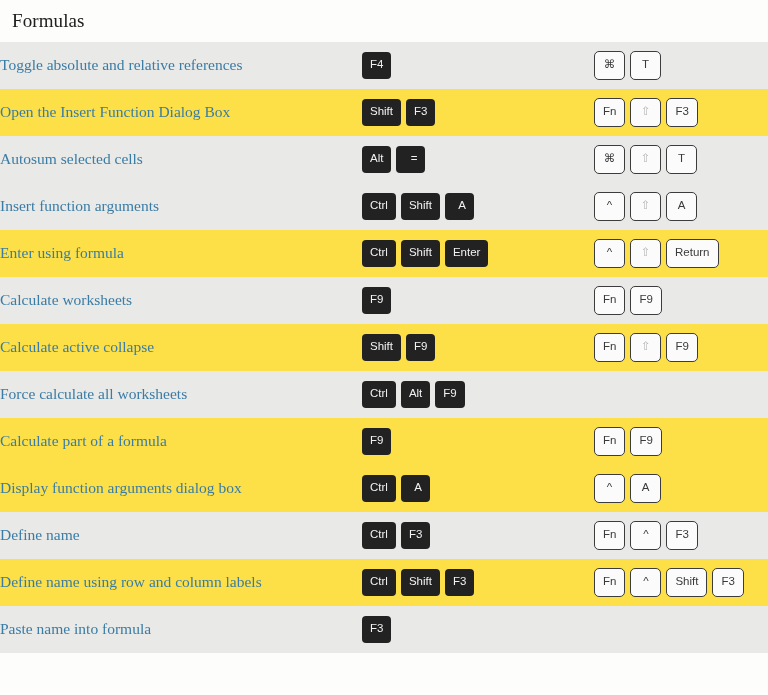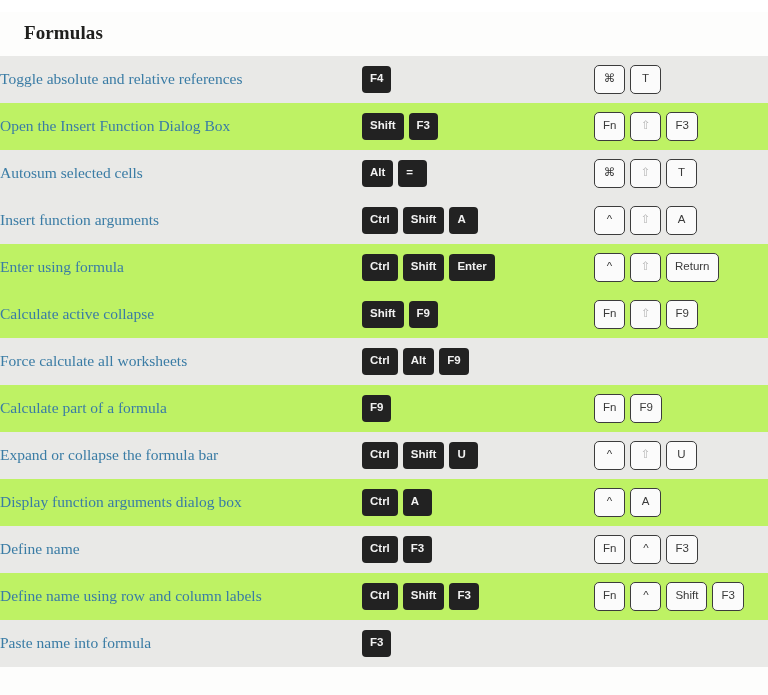--- a/index.html
+++ b/index.html
@@ -17,37 +17,37 @@
   .page {
     width: 768px;
     height: 695px;
     position: relative;
     background: #fdfdfc;
     box-sizing: border-box;
   }
 
   .page-title {
     font-family: "Liberation Serif", "DejaVu Serif", serif;
-    font-weight: bold;
+    font-weight: normal;
     font-size: 19px;
     color: #20201e;
-    margin: 12px;
+    margin: 0;
     padding: 10px 0 0 12px;
     letter-spacing: 0.1px;
   }
 
   .shortcut-table {
     width: 768px;
     border-collapse: collapse;
     margin-top: 10px;
     table-layout: fixed;
   }
 
   .shortcut-table tr.row-odd  { background: #e9e9e7; }
-  .shortcut-table tr.row-even { background: #bef264; }
+  .shortcut-table tr.row-even { background: #fde047; }
 
   .shortcut-table td {
     padding: 0;
     height: 47px;
     vertical-align: middle;
     border: 0;
   }
 
   .col-desc { width: 362px; }
   .col-win  { width: 232px; }
@@ -77,26 +77,25 @@
   
   .key-win {
     display: inline-block;
     background: #222222;
     color: #f2f2f2;
     font-family: "Liberation Sans", "DejaVu Sans", sans-serif;
     font-size: 11.5px;
     line-height: 1;
     padding: 7px 8px 8px 8px;
     min-width: 13px;
-    text-align: left;
+    text-align: right;
     border-radius: 4px;
     margin-right: 5px;
     vertical-align: middle;
     box-sizing: content-box;
-    font-weight: bold;
   }
 
   
   .key-mac {
     display: inline-block;
     background: #fbfbfb;
     color: #3a3a3a;
     font-family: "Liberation Sans", "DejaVu Sans", sans-serif;
     font-size: 11.5px;
     line-height: 1;
@@ -151,40 +150,40 @@
         <tr class="row-odd">
           <td class="desc-cell">Insert function arguments</td>
           <td class="keys-cell"><span class="key-win">Ctrl</span><span class="key-win">Shift</span><span class="key-win">A</span></td>
           <td class="mac-cell"><span class="key-mac">^</span><span class="key-mac key-dim">⇧</span><span class="key-mac">A</span></td>
         </tr>
         <tr class="row-even">
           <td class="desc-cell">Enter using formula</td>
           <td class="keys-cell"><span class="key-win">Ctrl</span><span class="key-win">Shift</span><span class="key-win">Enter</span></td>
           <td class="mac-cell"><span class="key-mac">^</span><span class="key-mac key-dim">⇧</span><span class="key-mac">Return</span></td>
         </tr>
+        <tr class="row-odd">
+          <td class="desc-cell">Calculate worksheets</td>
+          <td class="keys-cell"><span class="key-win">F9</span></td>
+          <td class="mac-cell"><span class="key-mac">Fn</span><span class="key-mac">F9</span></td>
+        </tr>
         <tr class="row-even">
           <td class="desc-cell">Calculate active collapse</td>
           <td class="keys-cell"><span class="key-win">Shift</span><span class="key-win">F9</span></td>
           <td class="mac-cell"><span class="key-mac">Fn</span><span class="key-mac key-dim">⇧</span><span class="key-mac">F9</span></td>
         </tr>
         <tr class="row-odd">
           <td class="desc-cell">Force calculate all worksheets</td>
           <td class="keys-cell"><span class="key-win">Ctrl</span><span class="key-win">Alt</span><span class="key-win">F9</span></td>
           <td class="mac-cell"></td>
         </tr>
         <tr class="row-even">
           <td class="desc-cell">Calculate part of a formula</td>
           <td class="keys-cell"><span class="key-win">F9</span></td>
           <td class="mac-cell"><span class="key-mac">Fn</span><span class="key-mac">F9</span></td>
         </tr>
-        <tr class="row-odd">
-          <td class="desc-cell">Expand or collapse the formula bar</td>
-          <td class="keys-cell"><span class="key-win">Ctrl</span><span class="key-win">Shift</span><span class="key-win">U</span></td>
-          <td class="mac-cell"><span class="key-mac">^</span><span class="key-mac key-dim">⇧</span><span class="key-mac">U</span></td>
-        </tr>
         <tr class="row-even">
           <td class="desc-cell">Display function arguments dialog box</td>
           <td class="keys-cell"><span class="key-win">Ctrl</span><span class="key-win">A</span></td>
           <td class="mac-cell"><span class="key-mac">^</span><span class="key-mac">A</span></td>
         </tr>
         <tr class="row-odd">
           <td class="desc-cell">Define name</td>
           <td class="keys-cell"><span class="key-win">Ctrl</span><span class="key-win">F3</span></td>
           <td class="mac-cell"><span class="key-mac">Fn</span><span class="key-mac">^</span><span class="key-mac">F3</span></td>
         </tr>

